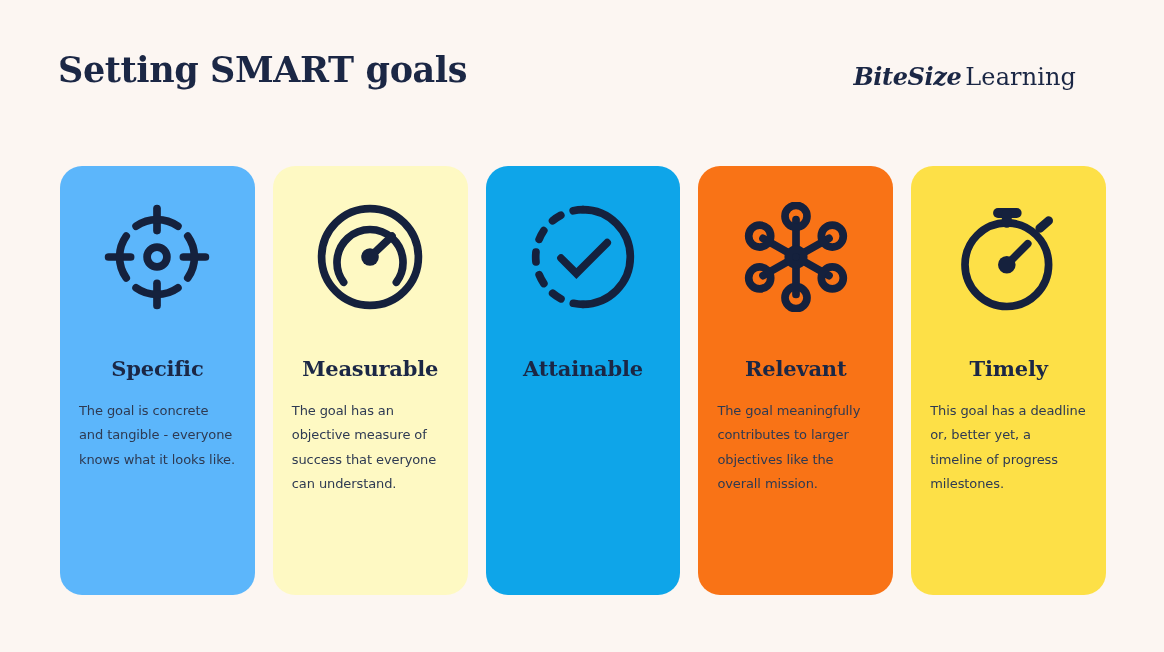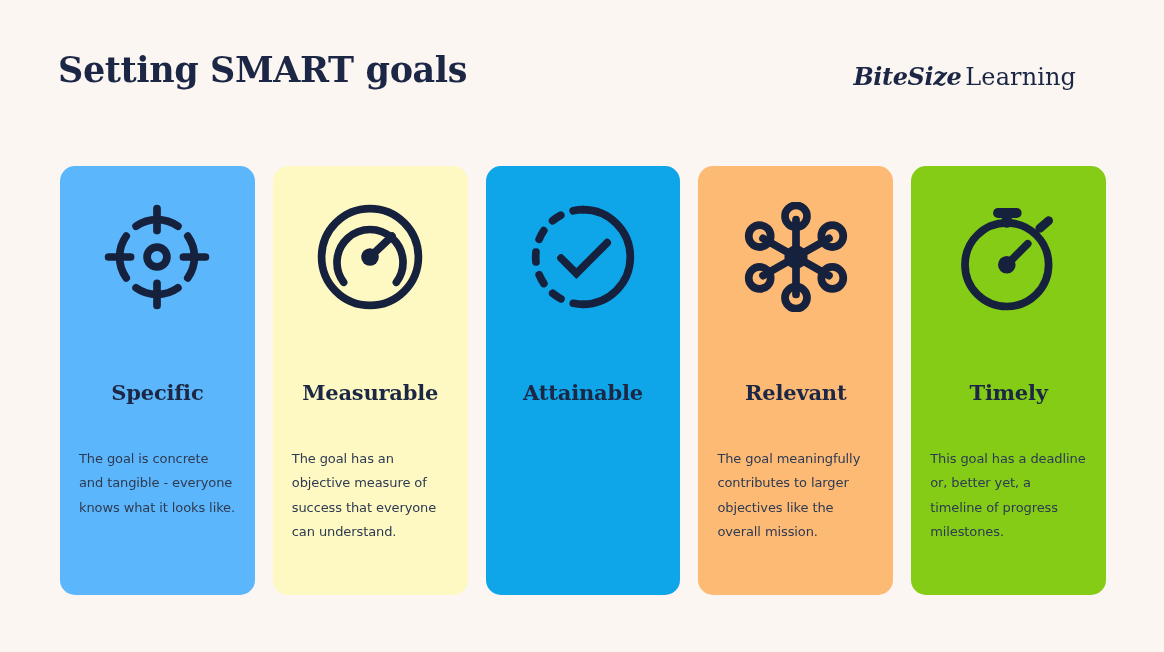--- a/index.html
+++ b/index.html
@@ -56,27 +56,26 @@
     position:absolute;
     left:60px; top:166px;
     width:1046px; height:429px;
     display:flex;
     gap:18px;
   }
 
   .card {
     width:196px;
     height:429px;
-    border-radius:15px;
+    border-radius:22px;
     position:relative;
     display:flex;
     flex-direction:column;
     align-items:center;
     overflow:hidden;
-    gap:24px;
   }
 
   .card-icon {
     margin-top:36px;
     width:110px;
     height:110px;
     display:flex;
     align-items:center;
     justify-content:center;
   }
@@ -154,21 +153,21 @@
     <div class="card-icon">
       <svg viewBox="0 0 100 100" fill="none" stroke="#15213d" stroke-width="7" stroke-linecap="round">
         <path d="M50 7 A43 43 0 0 1 50 93"></path>
         <path d="M50 7 A43 43 0 0 0 50 93" stroke-dasharray="9 12"></path>
         <path d="M30 51 L44 65 L72 37"></path>
       </svg>
     </div>
     <div class="card-title">Attainable</div>
   </div>
 
-  <div class="card" style="background: #fdba74;">
+  <div class="card" style="background: #f97316;">
     <div class="card-icon">
       <svg viewBox="0 0 100 100" fill="none" stroke="#15213d" stroke-width="7" stroke-linecap="round">
         <path d="M50 50 L50 16"></path>
         <path d="M50 50 L50 84"></path>
         <path d="M50 50 L80 33"></path>
         <path d="M50 50 L20 67"></path>
         <path d="M50 50 L80 67"></path>
         <path d="M50 50 L20 33"></path>
         <circle cx="50" cy="50" r="7"></circle>
         <circle cx="50" cy="13" r="10"></circle>
@@ -176,21 +175,21 @@
         <circle cx="83" cy="31" r="10"></circle>
         <circle cx="17" cy="69" r="10"></circle>
         <circle cx="83" cy="69" r="10"></circle>
         <circle cx="17" cy="31" r="10"></circle>
       </svg>
     </div>
     <div class="card-title">Relevant</div>
     <div class="card-body">The goal meaningfully contributes to larger objectives like the overall mission.</div>
   </div>
 
-  <div class="card" style="background: #84cc16;">
+  <div class="card" style="background: #fde047;">
     <div class="card-icon">
       <svg viewBox="0 0 100 100" fill="none" stroke="#15213d" stroke-width="7" stroke-linecap="round">
         <circle cx="48" cy="57" r="38"></circle>
         <path d="M40 10 H57" stroke-width="9"></path>
         <path d="M48 11 V19" stroke-width="9"></path>
         <path d="M78 24 L86 17" stroke-width="8"></path>
         <path d="M48 57 L67 38"></path>
         <circle cx="48" cy="57" r="8" fill="#15213d" stroke="none"></circle>
       </svg>
     </div>

